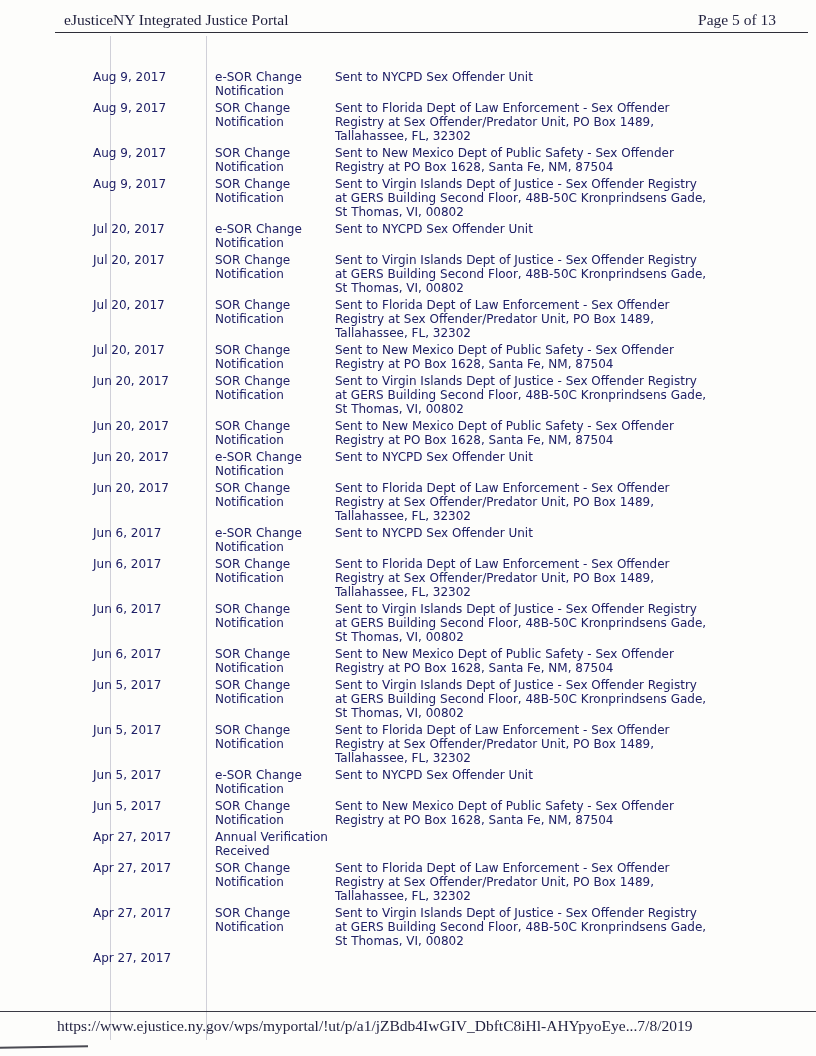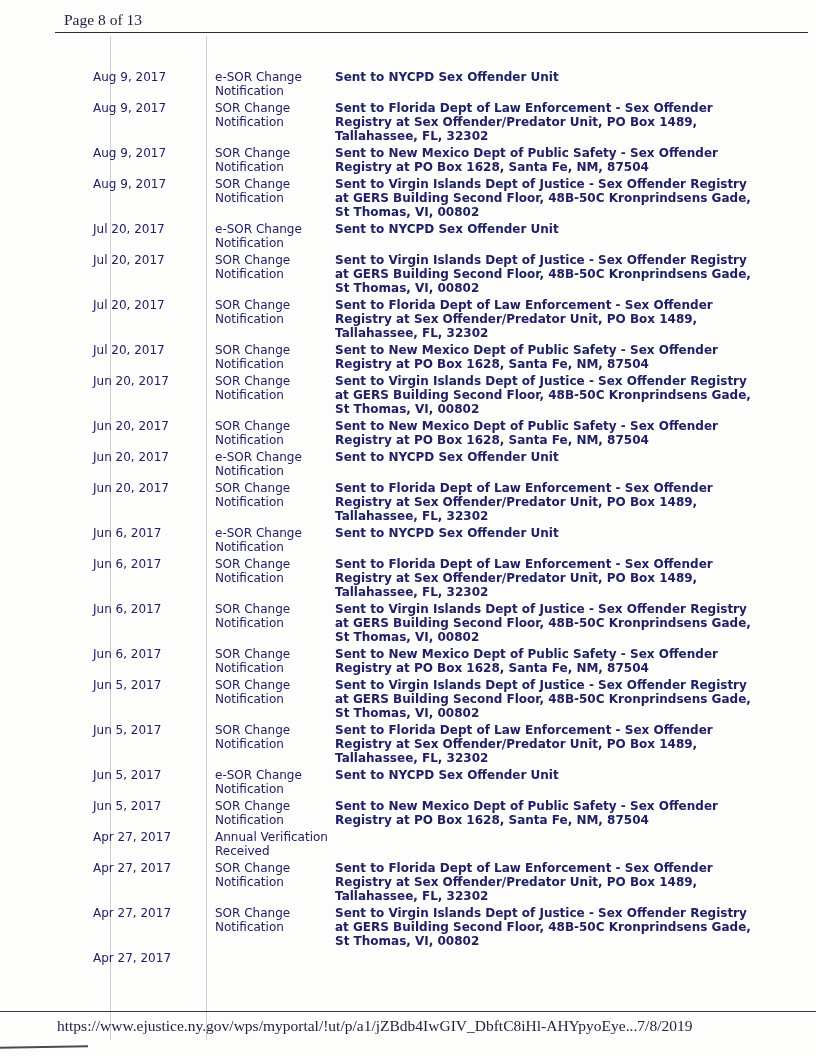--- a/index.html
+++ b/index.html
@@ -49,21 +49,21 @@
     margin-bottom: 3px;
   }
   .cell {
     font-size: 12px;
     line-height: 14px;
     white-space: pre-line;
     color: #1f2066;
   }
   .cell.date { width: 122px; flex: 0 0 122px; }
   .cell.type { width: 120px; flex: 0 0 120px; }
-  .cell.desc { width: 470px; flex: 0 0 470px; font-weight: bold; }
+  .cell.desc { width: 470px; flex: 0 0 470px; }
 
   
   .footer-rule {
     position: absolute;
     top: 1011px; left: 0; right: 0;
     height: 1px; background: #3a3a44;
   }
   .footer {
     position: absolute;
     top: 1017px; left: 57px; right: 40px;
@@ -79,21 +79,22 @@
     background: #4a4a52;
     transform: rotate(-1deg);
   }
 </style>
 </head>
 <body>
 
 <div class="page">
 
   <div class="header">
-    <span>Page 8 of 13</span>
+    <span>eJusticeNY Integrated Justice Portal</span>
+    <span>Page 5 of 13</span>
   </div>
   <div class="header-rule"></div>
 
   <div class="scan-line scan-line-1"></div>
   <div class="scan-line scan-line-2"></div>
 
   <div class="table" id="notification-table">
       <div class="row">
         <div class="cell date">Aug 9, 2017</div>
         <div class="cell type">e-SOR Change

